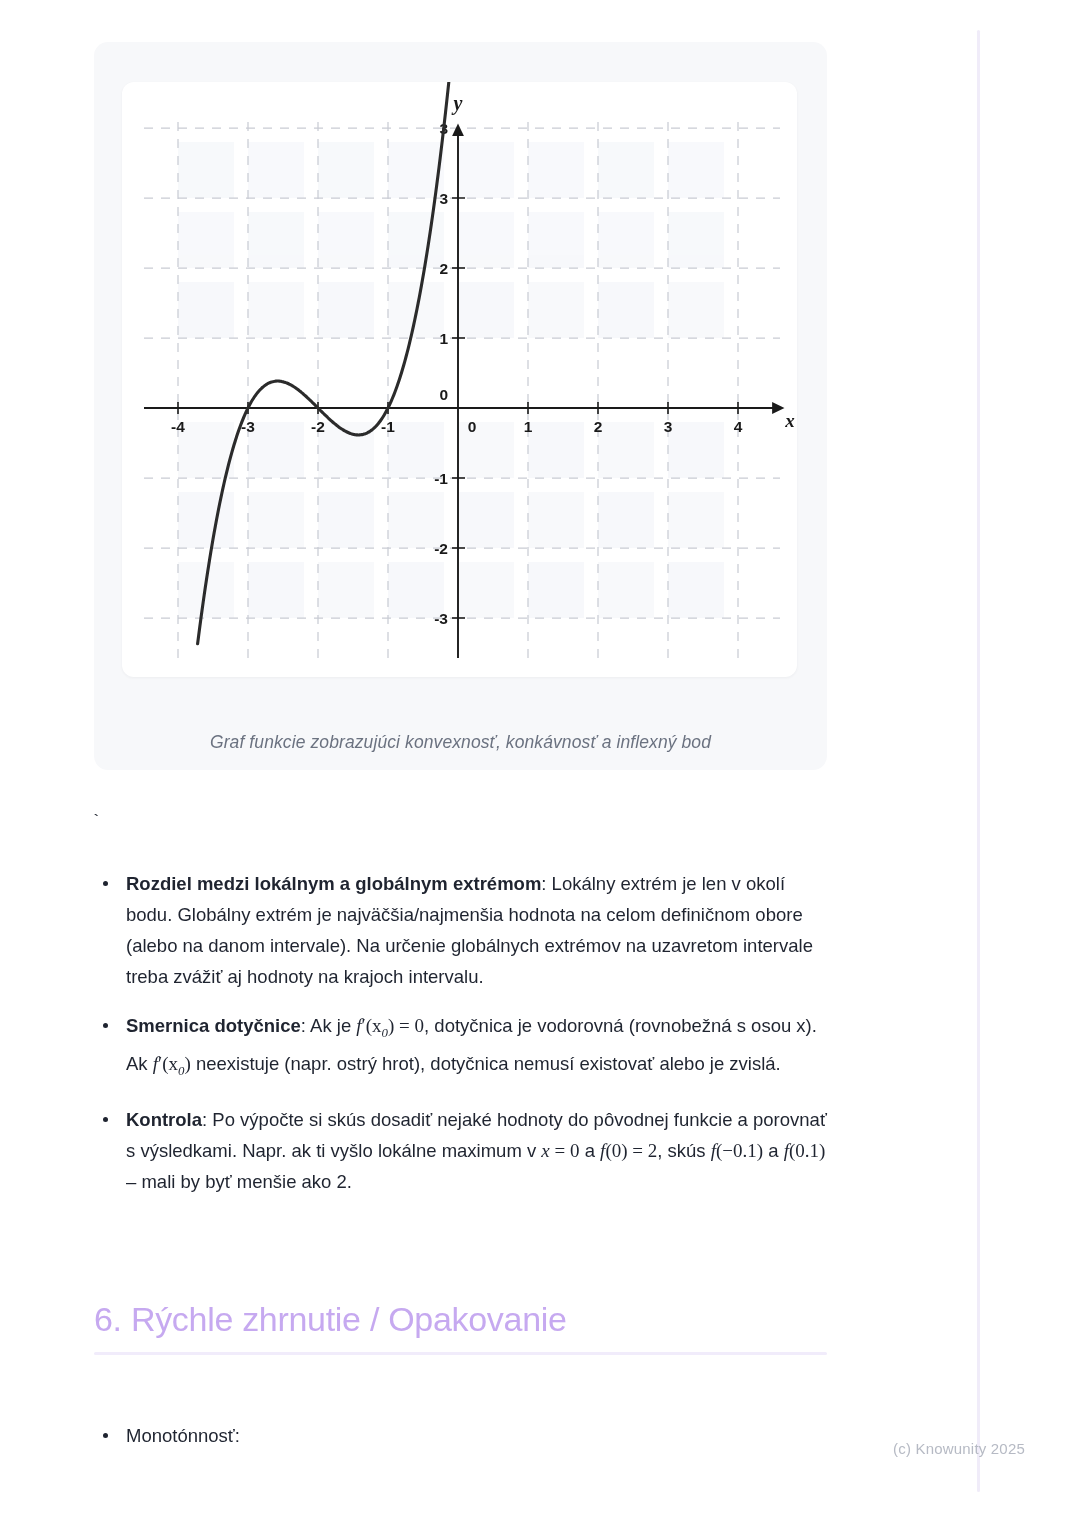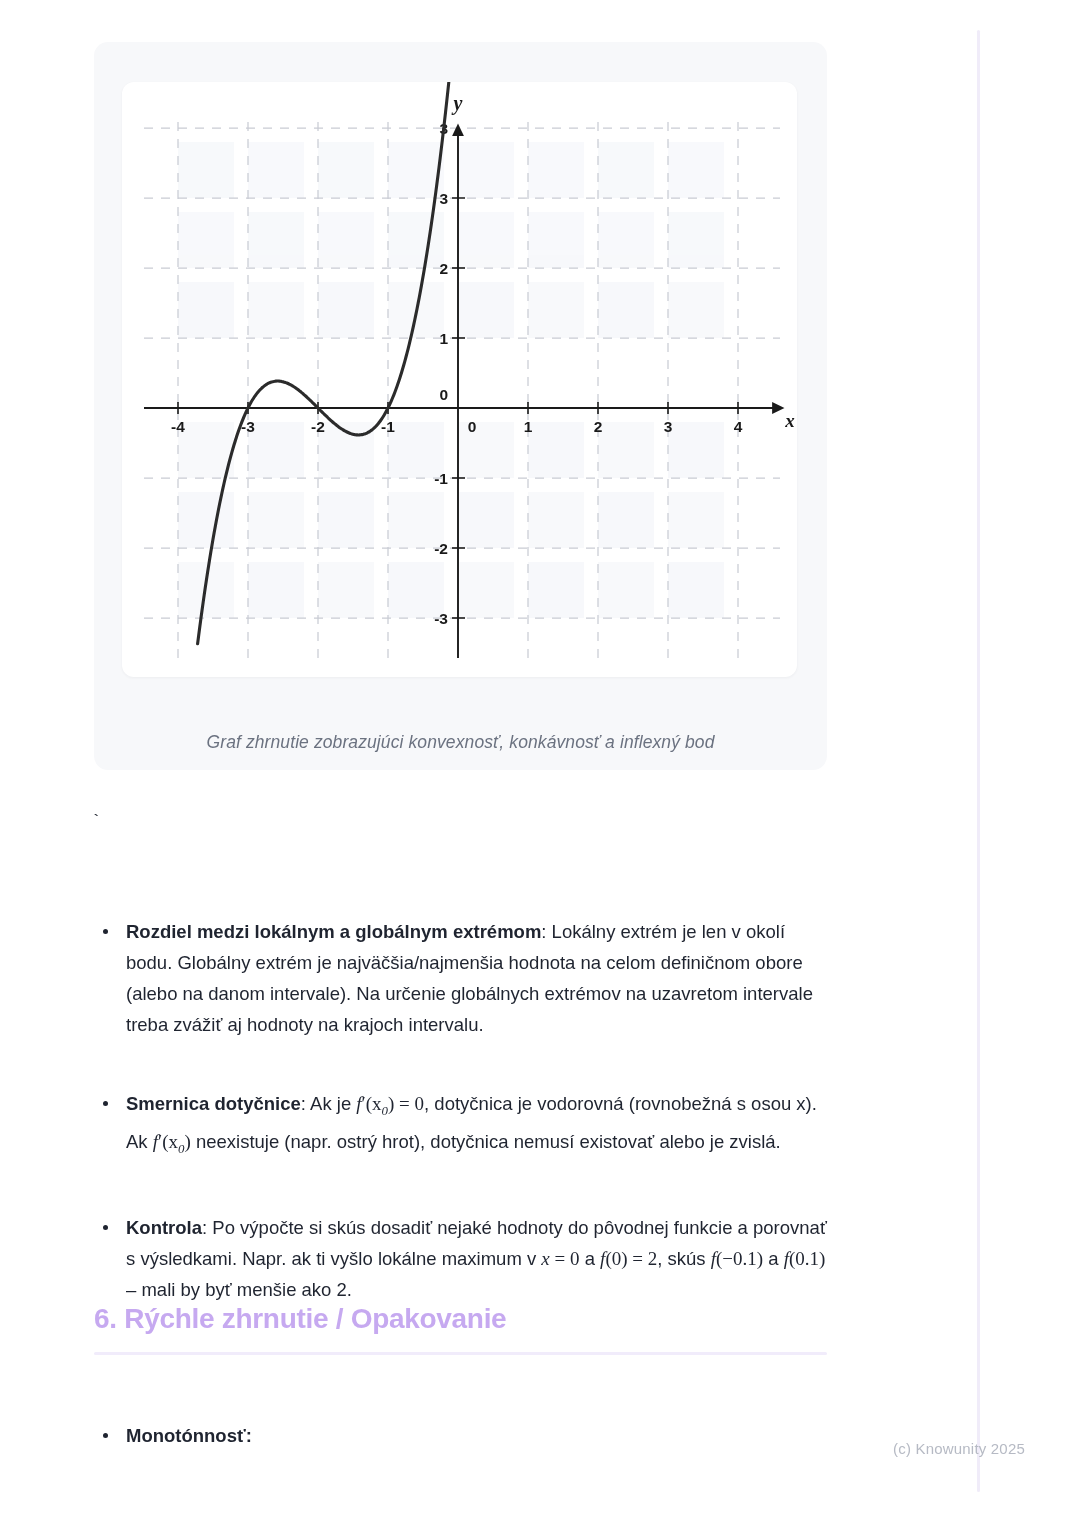--- a/index.html
+++ b/index.html
@@ -85,21 +85,20 @@
     padding: 0;
   }
 
   ul.bullets > li {
     position: relative;
     padding-left: 32px;
     font-size: 18.5px;
     line-height: 31px;
     color: #1f2430;
     margin-bottom: 18px;
-    margin-top: 48px;
   }
 
   ul.bullets > li::before {
     content: "";
     position: absolute;
     left: 9px;
     top: 13px;
     width: 5px;
     height: 5px;
     border-radius: 50%;
@@ -128,22 +127,22 @@
 
   
   .section-head {
     position: absolute;
     left: 94px;
     top: 1297px;
     width: 740px;
   }
 
   .section-head h2 {
-    font-size: 28px;
-    font-weight: 700;
+    font-size: 34px;
+    font-weight: 400;
     color: #c6a9f0;
     letter-spacing: -0.3px;
     line-height: 44px;
   }
 
   .section-rule {
     margin-top: 11px;
     width: 733px;
     height: 3px;
     background: #f1ecfb;
@@ -169,21 +168,21 @@
     margin: 34px 0 0 0;
     padding: 0;
   }
 
   .closing ul > li {
     position: relative;
     padding-left: 32px;
     font-size: 18.5px;
     line-height: 31px;
     color: #1f2430;
-    font-weight: 700;
+    font-weight: 400;
   }
 
   .closing ul > li::before {
     content: "";
     position: absolute;
     left: 9px;
     top: 13px;
     width: 5px;
     height: 5px;
     border-radius: 50%;
@@ -339,21 +338,21 @@
         <text x="406" y="350">1</text>
         <text x="476" y="350">2</text>
         <text x="546" y="350">3</text>
         <text x="616" y="350">4</text>
       </g>
 
       <path fill="none" stroke="#2b2b2b" stroke-width="3.1" stroke-linecap="round" stroke-linejoin="round" d="M 75.60 561.79 C 75.78 560.36, 76.33 556.03, 76.70 553.20 C 77.07 550.36, 77.44 547.56, 77.80 544.78 C 78.17 542.01, 78.54 539.26, 78.91 536.54 C 79.27 533.83, 79.64 531.14, 80.01 528.48 C 80.38 525.82, 80.74 523.19, 81.11 520.59 C 81.48 517.98, 81.85 515.41, 82.21 512.86 C 82.58 510.32, 82.95 507.80, 83.32 505.31 C 83.69 502.82, 84.05 500.36, 84.42 497.93 C 84.79 495.49, 85.15 493.09, 85.52 490.71 C 85.89 488.33, 86.26 485.98, 86.63 483.65 C 86.99 481.33, 87.36 479.03, 87.73 476.76 C 88.09 474.49, 88.46 472.25, 88.83 470.03 C 89.20 467.82, 89.57 465.63, 89.93 463.46 C 90.30 461.30, 90.67 459.16, 91.03 457.05 C 91.40 454.94, 91.77 452.85, 92.14 450.79 C 92.50 448.73, 92.87 446.70, 93.24 444.69 C 93.61 442.68, 93.97 440.70, 94.34 438.74 C 94.71 436.78, 95.08 434.85, 95.44 432.94 C 95.81 431.04, 96.18 429.15, 96.55 427.30 C 96.92 425.44, 97.28 423.60, 97.65 421.80 C 98.02 419.99, 98.38 418.20, 98.75 416.44 C 99.12 414.68, 99.49 412.95, 99.86 411.23 C 100.22 409.52, 100.59 407.83, 100.96 406.17 C 101.32 404.50, 101.69 402.86, 102.06 401.24 C 102.43 399.62, 102.79 398.03, 103.16 396.46 C 103.53 394.89, 103.90 393.34, 104.26 391.81 C 104.63 390.29, 105.00 388.78, 105.37 387.30 C 105.73 385.82, 106.10 384.36, 106.47 382.93 C 106.84 381.49, 107.20 380.08, 107.57 378.69 C 107.94 377.29, 108.31 375.92, 108.67 374.58 C 109.04 373.23, 109.41 371.90, 109.78 370.59 C 110.14 369.29, 110.51 368.01, 110.88 366.74 C 111.25 365.48, 111.61 364.24, 111.98 363.02 C 112.35 361.80, 112.72 360.60, 113.09 359.42 C 113.45 358.24, 113.82 357.08, 114.19 355.94 C 114.55 354.80, 114.92 353.68, 115.29 352.59 C 115.66 351.49, 116.03 350.41, 116.39 349.35 C 116.76 348.29, 117.13 347.25, 117.49 346.24 C 117.86 345.22, 118.23 344.22, 118.60 343.24 C 118.97 342.26, 119.33 341.29, 119.70 340.35 C 120.07 339.41, 120.43 338.49, 120.80 337.58 C 121.17 336.68, 121.54 335.79, 121.91 334.92 C 122.27 334.05, 122.64 333.21, 123.01 332.37 C 123.38 331.54, 123.74 330.73, 124.11 329.93 C 124.48 329.14, 124.84 328.36, 125.21 327.60 C 125.58 326.84, 125.95 326.10, 126.31 325.37 C 126.68 324.65, 127.05 323.94, 127.42 323.25 C 127.78 322.56, 128.15 321.89, 128.52 321.23 C 128.89 320.57, 129.25 319.93, 129.62 319.31 C 129.99 318.68, 130.36 318.08, 130.72 317.49 C 131.09 316.89, 131.46 316.32, 131.83 315.76 C 132.19 315.20, 132.56 314.66, 132.93 314.13 C 133.30 313.60, 133.66 313.09, 134.03 312.59 C 134.40 312.10, 134.77 311.62, 135.13 311.15 C 135.50 310.68, 135.87 310.23, 136.24 309.80 C 136.60 309.36, 136.97 308.94, 137.34 308.53 C 137.71 308.13, 138.07 307.73, 138.44 307.36 C 138.81 306.98, 139.18 306.62, 139.54 306.27 C 139.91 305.92, 140.28 305.58, 140.65 305.26 C 141.02 304.94, 141.38 304.63, 141.75 304.33 C 142.12 304.04, 142.48 303.76, 142.85 303.49 C 143.22 303.22, 143.59 302.97, 143.95 302.73 C 144.32 302.48, 144.69 302.25, 145.06 302.04 C 145.42 301.82, 145.79 301.62, 146.16 301.43 C 146.53 301.23, 146.89 301.06, 147.26 300.89 C 147.63 300.72, 148.00 300.57, 148.36 300.42 C 148.73 300.28, 149.10 300.15, 149.47 300.03 C 149.84 299.91, 150.20 299.80, 150.57 299.71 C 150.94 299.61, 151.30 299.52, 151.67 299.45 C 152.04 299.37, 152.41 299.31, 152.77 299.26 C 153.14 299.20, 153.51 299.16, 153.88 299.13 C 154.25 299.10, 154.61 299.08, 154.98 299.07 C 155.35 299.05, 155.71 299.05, 156.08 299.06 C 156.45 299.07, 156.82 299.09, 157.19 299.12 C 157.55 299.15, 157.92 299.19, 158.29 299.23 C 158.65 299.28, 159.02 299.34, 159.39 299.40 C 159.76 299.47, 160.13 299.54, 160.49 299.63 C 160.86 299.71, 161.23 299.81, 161.59 299.91 C 161.96 300.01, 162.33 300.12, 162.70 300.24 C 163.06 300.35, 163.43 300.48, 163.80 300.61 C 164.17 300.75, 164.53 300.89, 164.90 301.04 C 165.27 301.19, 165.64 301.35, 166.00 301.51 C 166.37 301.68, 166.74 301.85, 167.11 302.03 C 167.48 302.21, 167.84 302.40, 168.21 302.59 C 168.58 302.78, 168.94 302.98, 169.31 303.19 C 169.68 303.40, 170.05 303.61, 170.41 303.83 C 170.78 304.05, 171.15 304.28, 171.52 304.51 C 171.88 304.74, 172.25 304.98, 172.62 305.23 C 172.99 305.47, 173.35 305.72, 173.72 305.98 C 174.09 306.23, 174.46 306.50, 174.82 306.76 C 175.19 307.03, 175.56 307.30, 175.93 307.58 C 176.30 307.85, 176.66 308.14, 177.03 308.42 C 177.40 308.71, 177.76 309.00, 178.13 309.30 C 178.50 309.59, 178.87 309.89, 179.23 310.20 C 179.60 310.50, 179.97 310.81, 180.34 311.12 C 180.71 311.43, 181.07 311.75, 181.44 312.07 C 181.81 312.39, 182.17 312.71, 182.54 313.04 C 182.91 313.37, 183.28 313.70, 183.65 314.03 C 184.01 314.36, 184.38 314.70, 184.75 315.04 C 185.12 315.38, 185.48 315.72, 185.85 316.06 C 186.22 316.41, 186.59 316.75, 186.95 317.10 C 187.32 317.45, 187.69 317.80, 188.05 318.16 C 188.42 318.51, 188.79 318.87, 189.16 319.22 C 189.53 319.58, 189.89 319.94, 190.26 320.30 C 190.63 320.66, 191.00 321.02, 191.36 321.38 C 191.73 321.75, 192.10 322.11, 192.46 322.47 C 192.83 322.84, 193.20 323.20, 193.57 323.57 C 193.94 323.94, 194.30 324.30, 194.67 324.67 C 195.04 325.04, 195.41 325.41, 195.77 325.77 C 196.14 326.14, 196.51 326.51, 196.88 326.87 C 197.24 327.24, 197.61 327.61, 197.98 327.98 C 198.34 328.34, 198.71 328.71, 199.08 329.07 C 199.45 329.44, 199.81 329.80, 200.18 330.17 C 200.55 330.53, 200.92 330.89, 201.28 331.25 C 201.65 331.62, 202.02 331.98, 202.39 332.33 C 202.76 332.69, 203.12 333.05, 203.49 333.40 C 203.86 333.76, 204.22 334.11, 204.59 334.46 C 204.96 334.81, 205.33 335.16, 205.69 335.51 C 206.06 335.86, 206.43 336.20, 206.80 336.54 C 207.17 336.88, 207.53 337.22, 207.90 337.56 C 208.27 337.89, 208.63 338.22, 209.00 338.55 C 209.37 338.88, 209.74 339.21, 210.11 339.53 C 210.47 339.85, 210.84 340.17, 211.21 340.49 C 211.57 340.81, 211.94 341.12, 212.31 341.42 C 212.68 341.73, 213.05 342.04, 213.41 342.34 C 213.78 342.63, 214.15 342.93, 214.51 343.22 C 214.88 343.51, 215.25 343.80, 215.62 344.08 C 215.99 344.36, 216.35 344.63, 216.72 344.90 C 217.09 345.18, 217.45 345.44, 217.82 345.70 C 218.19 345.96, 218.56 346.22, 218.93 346.47 C 219.29 346.72, 219.66 346.96, 220.03 347.20 C 220.39 347.43, 220.76 347.67, 221.13 347.89 C 221.50 348.12, 221.86 348.34, 222.23 348.55 C 222.60 348.76, 222.97 348.97, 223.33 349.17 C 223.70 349.37, 224.07 349.56, 224.44 349.74 C 224.81 349.93, 225.17 350.11, 225.54 350.28 C 225.91 350.45, 226.27 350.61, 226.64 350.77 C 227.01 350.93, 227.38 351.08, 227.74 351.22 C 228.11 351.36, 228.48 351.49, 228.85 351.61 C 229.22 351.74, 229.58 351.86, 229.95 351.96 C 230.32 352.07, 230.69 352.17, 231.05 352.26 C 231.42 352.35, 231.79 352.44, 232.15 352.51 C 232.52 352.58, 232.89 352.65, 233.26 352.70 C 233.63 352.76, 233.99 352.80, 234.36 352.84 C 234.73 352.88, 235.09 352.90, 235.46 352.92 C 235.83 352.94, 236.20 352.95, 236.56 352.94 C 236.93 352.94, 237.30 352.93, 237.67 352.90 C 238.04 352.88, 238.40 352.85, 238.77 352.80 C 239.14 352.76, 239.50 352.70, 239.87 352.64 C 240.24 352.57, 240.61 352.50, 240.97 352.41 C 241.34 352.32, 241.71 352.22, 242.08 352.11 C 242.45 352.00, 242.81 351.88, 243.18 351.75 C 243.55 351.61, 243.91 351.47, 244.28 351.31 C 244.65 351.15, 245.02 350.99, 245.38 350.80 C 245.75 350.62, 246.12 350.43, 246.49 350.22 C 246.86 350.02, 247.22 349.80, 247.59 349.57 C 247.96 349.34, 248.32 349.09, 248.69 348.84 C 249.06 348.58, 249.43 348.31, 249.80 348.02 C 250.16 347.74, 250.53 347.44, 250.90 347.13 C 251.27 346.82, 251.63 346.50, 252.00 346.16 C 252.37 345.82, 252.73 345.47, 253.10 345.10 C 253.47 344.74, 253.84 344.36, 254.20 343.96 C 254.57 343.57, 254.94 343.16, 255.31 342.73 C 255.68 342.31, 256.04 341.87, 256.41 341.42 C 256.78 340.96, 257.15 340.50, 257.51 340.01 C 257.88 339.53, 258.25 339.03, 258.62 338.51 C 258.98 338.00, 259.35 337.47, 259.72 336.92 C 260.08 336.38, 260.45 335.82, 260.82 335.24 C 261.19 334.66, 261.56 334.07, 261.92 333.46 C 262.29 332.85, 262.66 332.22, 263.02 331.58 C 263.39 330.93, 263.76 330.27, 264.13 329.60 C 264.50 328.92, 264.86 328.23, 265.23 327.51 C 265.60 326.80, 265.96 326.08, 266.33 325.33 C 266.70 324.58, 267.07 323.82, 267.44 323.04 C 267.80 322.26, 268.17 321.46, 268.54 320.65 C 268.91 319.83, 269.27 319.00, 269.64 318.14 C 270.01 317.29, 270.38 316.42, 270.74 315.53 C 271.11 314.64, 271.48 313.73, 271.85 312.81 C 272.21 311.88, 272.58 310.93, 272.95 309.97 C 273.31 309.00, 273.68 308.02, 274.05 307.02 C 274.42 306.01, 274.78 304.99, 275.15 303.95 C 275.52 302.91, 275.89 301.84, 276.25 300.76 C 276.62 299.68, 276.99 298.58, 277.36 297.46 C 277.72 296.34, 278.09 295.19, 278.46 294.03 C 278.83 292.87, 279.19 291.69, 279.56 290.48 C 279.93 289.28, 280.30 288.05, 280.66 286.81 C 281.03 285.56, 281.40 284.30, 281.77 283.01 C 282.13 281.72, 282.50 280.41, 282.87 279.08 C 283.24 277.75, 283.61 276.40, 283.97 275.03 C 284.34 273.65, 284.71 272.26, 285.07 270.84 C 285.44 269.42, 285.81 267.98, 286.18 266.52 C 286.55 265.06, 286.91 263.57, 287.28 262.07 C 287.65 260.56, 288.01 259.03, 288.38 257.48 C 288.75 255.92, 289.12 254.35, 289.49 252.75 C 289.85 251.15, 290.22 249.53, 290.59 247.88 C 290.95 246.24, 291.32 244.57, 291.69 242.88 C 292.06 241.18, 292.43 239.47, 292.79 237.73 C 293.16 235.98, 293.53 234.22, 293.89 232.43 C 294.26 230.64, 294.63 228.83, 295.00 226.99 C 295.37 225.15, 295.73 223.29, 296.10 221.41 C 296.47 219.52, 296.84 217.61, 297.20 215.67 C 297.57 213.73, 297.94 211.77, 298.31 209.78 C 298.67 207.80, 299.04 205.78, 299.41 203.74 C 299.77 201.71, 300.14 199.64, 300.51 197.55 C 300.88 195.46, 301.25 193.35, 301.61 191.20 C 301.98 189.06, 302.35 186.89, 302.72 184.70 C 303.08 182.50, 303.45 180.28, 303.82 178.03 C 304.19 175.79, 304.55 173.51, 304.92 171.21 C 305.29 168.91, 305.66 166.58, 306.02 164.22 C 306.39 161.87, 306.76 159.48, 307.13 157.07 C 307.49 154.66, 307.86 152.22, 308.23 149.76 C 308.60 147.29, 308.96 144.80, 309.33 142.27 C 309.70 139.75, 310.06 137.20, 310.43 134.62 C 310.80 132.04, 311.17 129.44, 311.54 126.80 C 311.90 124.16, 312.27 121.50, 312.64 118.81 C 313.00 116.11, 313.37 113.39, 313.74 110.64 C 314.11 107.89, 314.48 105.11, 314.84 102.30 C 315.21 99.49, 315.58 96.65, 315.94 93.78 C 316.31 90.91, 316.68 88.01, 317.05 85.08 C 317.42 82.15, 317.78 79.19, 318.15 76.20 C 318.52 73.21, 318.88 70.19, 319.25 67.14 C 319.62 64.09, 319.99 61.01, 320.36 57.90 C 320.72 54.78, 321.09 51.64, 321.46 48.47 C 321.82 45.29, 322.19 42.09, 322.56 38.85 C 322.93 35.62, 323.30 32.35, 323.66 29.05 C 324.03 25.75, 324.40 22.42, 324.76 19.06 C 325.13 15.69, 325.50 12.30, 325.87 8.87 C 326.24 5.44, 326.60 1.98, 326.97 -1.51 C 327.34 -5.00, 327.70 -8.53, 328.07 -12.08 C 328.44 -15.64, 328.81 -19.23, 329.18 -22.85 C 329.54 -26.48, 329.91 -30.13, 330.28 -33.82 C 330.64 -37.51, 331.01 -41.23, 331.38 -44.99 C 331.75 -48.75, 332.12 -52.54, 332.48 -56.36 C 332.85 -60.18, 333.22 -64.04, 333.58 -67.93 C 333.95 -71.82, 334.32 -75.75, 334.69 -79.71 C 335.06 -83.67, 335.42 -87.66, 335.79 -91.69 C 336.16 -95.72, 336.52 -99.79, 336.89 -103.89 C 337.26 -107.98, 337.63 -112.12, 338.00 -116.29 C 338.36 -120.46, 338.73 -124.66, 339.10 -128.90 C 339.46 -133.14, 340.02 -139.59, 340.20 -141.73"></path>
     </svg>
   </div>
 
-  <div class="figure-caption">Graf zhrnutie zobrazujúci konvexnosť, konkávnosť a inflexný bod</div>
+  <div class="figure-caption">Graf funkcie zobrazujúci konvexnosť, konkávnosť a inflexný bod</div>
 </div>
 
 <div class="stray-tick">`</div>
 
 <div class="prose">
   <ul class="bullets">
 
     <li>
       <b>Rozdiel medzi lokálnym a globálnym extrémom</b><span>: Lokálny extrém je len v okolí bodu. Globálny extrém je najväčšia/najmenšia hodnota na celom definičnom obore (alebo na danom intervale). Na určenie globálnych extrémov na uzavretom intervale treba zvážiť aj hodnoty na krajoch intervalu.</span>
     </li>

